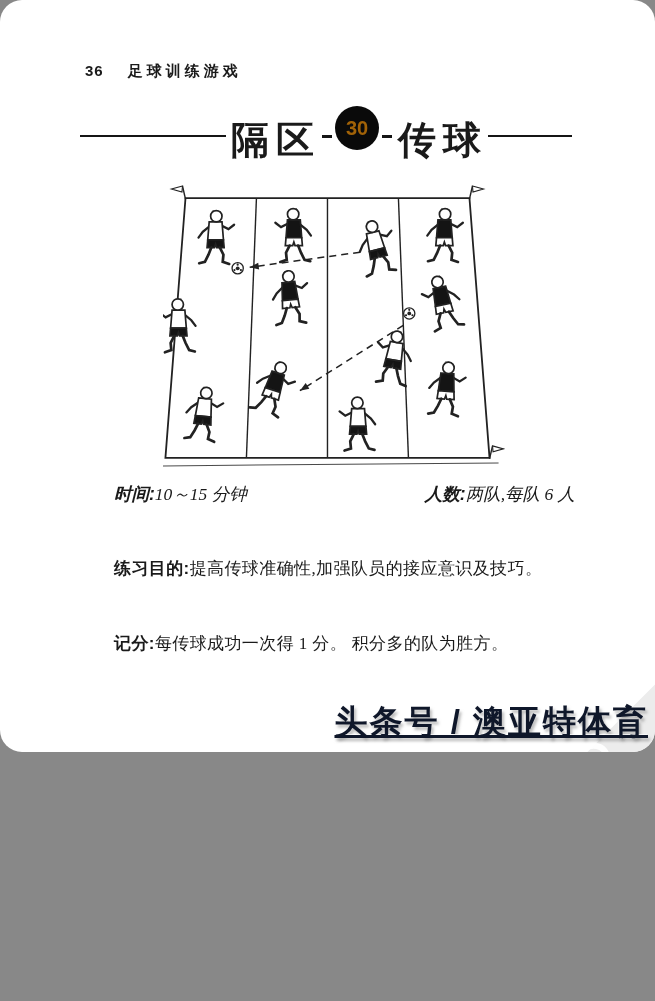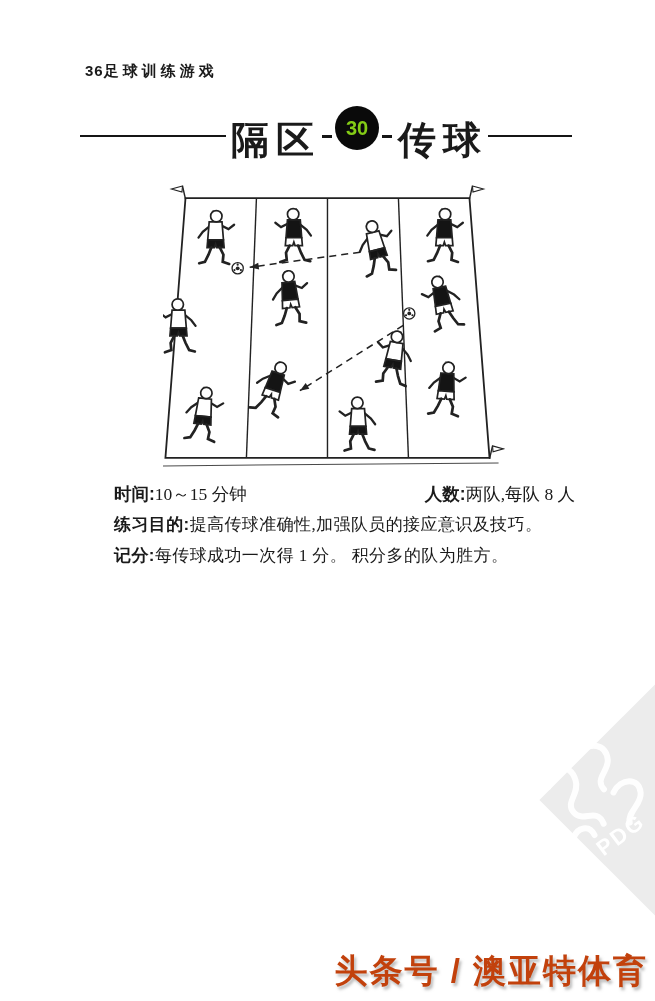--- a/index.html
+++ b/index.html
@@ -1,50 +1,50 @@
 <!DOCTYPE html>
 <html><head>
 <meta charset="utf-8">
 <style>
   * { margin:0; padding:0; box-sizing:border-box; }
   html,body { background:#888; }
   .page {
-    position:relative; width:655px; height:1001px;
+    position:relative; width:655px; height:752px;
     background:#ffffff; overflow:hidden;
-    font-family:"Liberation Serif", serif; color:#1a1a1a;
+    font-family:"Liberation Serif", serif; color:#1a1a1a;border-radius:22px;
   }
   
   .header { position:absolute; top:62px; left:85px; display:flex; align-items:baseline;
     font-family:"Liberation Sans", sans-serif; font-weight:bold; font-size:15px; }
   .header .pagenum { letter-spacing:1px; }
-  .header .booktitle { letter-spacing:4px; }
+  .header .booktitle { margin-left:24px; letter-spacing:4px; }
   
   .title-row { position:absolute; top:110px; left:80px; width:492px; height:52px;
     display:flex; align-items:center; }
   .rule { height:2px; background:#151515; }
   .rule-left { width:146px; }
   .rule-right { flex:1; }
   .dash { width:10px; height:3px; background:#151515; margin:0 1px; }
   .title-text { font-family:"Liberation Sans", sans-serif; font-weight:bold;
     font-size:38px; letter-spacing:7px; padding-left:5px; line-height:1; margin-top:8px; }
   .title-circle { width:44px; height:44px; border-radius:50%; background:#0a0a0a;
-    color:#84cc16; font-family:"Liberation Sans", sans-serif; font-weight:bold;
+    color:#a16207; font-family:"Liberation Sans", sans-serif; font-weight:bold;
     font-size:20px; display:flex; align-items:center; justify-content:center;
     margin:0 2px 16px 2px; flex:0 0 auto; }
   
   .diagram { position:absolute; left:163px; top:184px; width:342px; height:296px; }
   .diagram svg { width:100%; height:100%; display:block; }
   
   .info-row { position:absolute; left:80px; width:495px; top:480px;
-    display:flex; justify-content:space-between; font-size:17.5px; line-height:28px; z-index:2; }
+    display:flex; justify-content:space-between; font-size:17.5px; line-height:28px; z-index:2;font-style:italic; }
   .info-row .lead { padding-left:34px; }
   .label { font-weight:bold; font-family:"Liberation Sans", sans-serif; }
   .sections { position:absolute; left:80px; width:495px; top:509px; z-index:2; }
   .para { font-size:17px; line-height:31px; text-align:justify; text-indent:2em;
-    letter-spacing:0.4px; }
+    letter-spacing:0.4px;margin-top:44px; }
   
   .seal-box { position:absolute; left:585px; top:690px; width:220px; height:220px;
     background:#ececec; transform:rotate(45deg); z-index:0; }
   .seal-glyphs { position:absolute; left:538px; top:733px; width:112px; height:112px;
     transform:rotate(-35deg); z-index:1; }
   .seal-pdg { position:absolute; left:594px; top:822px; z-index:1;
     font-family:"Liberation Sans", sans-serif; font-weight:bold; font-size:22px;
     letter-spacing:2px; color:#ffffff; transform:rotate(-37deg); }
   .footer-mark { position:absolute; right:7px; bottom:7px; z-index:3;
     font-family:"Liberation Sans", sans-serif; font-weight:bold; font-size:33px;
@@ -226,34 +226,34 @@
           <circle cx="0.5" cy="-14" r="4" fill="#fff" stroke="#222222" stroke-width="1.2"></circle>
           <path d="M-3.5,-15.5 A4.2,4.2 0 0 1 4.6,-14.2 L3.2,-17.6 L-2,-18.2 Z" fill="#222222"></path>
           <polyline points="-3,8 -5,13 -7.5,18 -11.5,19" stroke="#222222" stroke-width="1.9" fill="none" stroke-linecap="round"></polyline>
           <polyline points="3,8 5.5,13 5,18 9.5,19.5" stroke="#222222" stroke-width="1.9" fill="none" stroke-linecap="round"></polyline>
         </g>
       </svg>
   </figure>
 
   <div class="info-row">
     <p class="lead"><span class="label">时间:</span><span>10～15 分钟</span></p>
-    <p><span class="label">人数:</span><span>两队,每队 8 人</span></p>
+    <p><span class="label">人数:</span><span>两队,每队 6 人</span></p>
   </div>
 
   <div class="sections">
     <p class="para"><span class="label">练习目的:</span><span>提高传球准确性,加强队员的接应意识及技巧。</span></p>
     <p class="para"><span class="label">记分:</span><span>每传球成功一次得 1 分。 积分多的队为胜方。</span></p>
   </div>
 
   <div class="seal-box" style="background: rgb(236, 236, 236);"></div>
   <svg class="seal-glyphs" viewBox="0 0 112 112">
     <g fill="none" stroke="#ffffff" stroke-width="6" stroke-linecap="round" opacity="0.95">
       <path d="M20,28 C35,12 52,20 46,38 C42,52 24,50 26,64 C28,78 48,72 44,90"></path>
       <path d="M62,18 C80,14 92,26 84,40 C78,50 62,48 64,62"></path>
       <path d="M70,70 C84,62 100,72 92,86 C86,96 70,94 66,104"></path>
       <path d="M12,84 C20,78 32,82 30,94"></path>
     </g>
   </svg>
   <div class="seal-pdg">PDG</div>
 
-  <div class="footer-mark" style="color: #c2410c;">头条号 / 澳亚特体育</div>
+  <div class="footer-mark" style="color: #0f172a; text-decoration: underline;">头条号 / 澳亚特体育</div>
 
 </div>
 
 </body></html>

